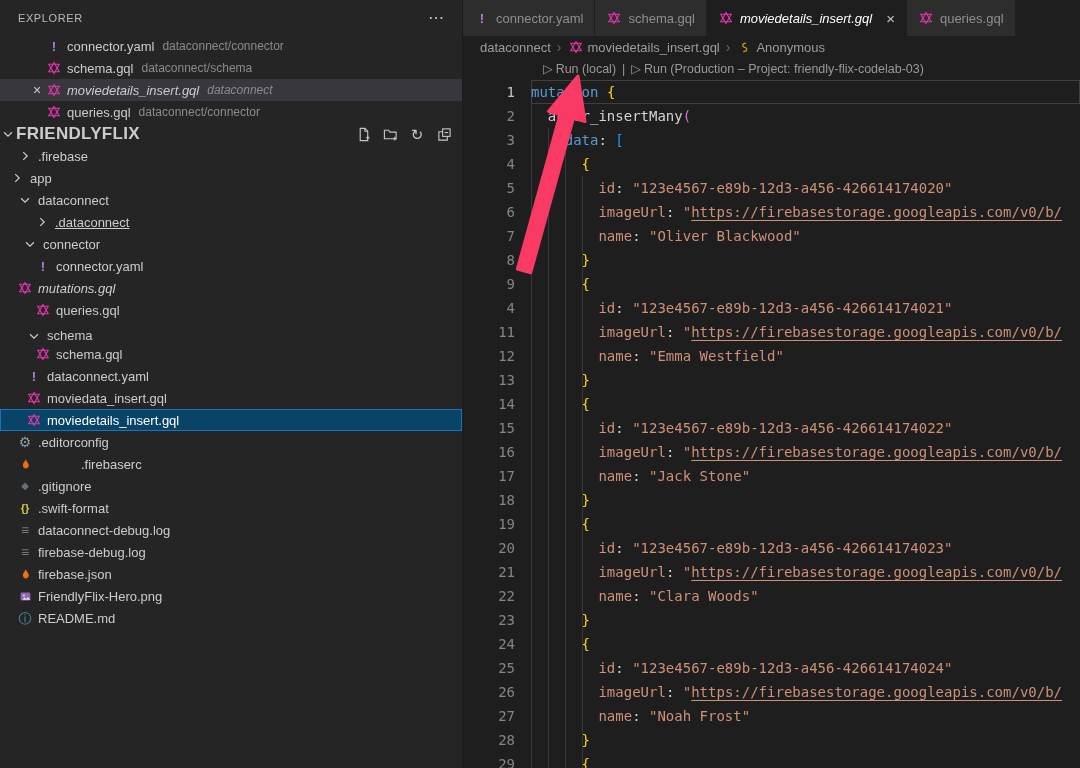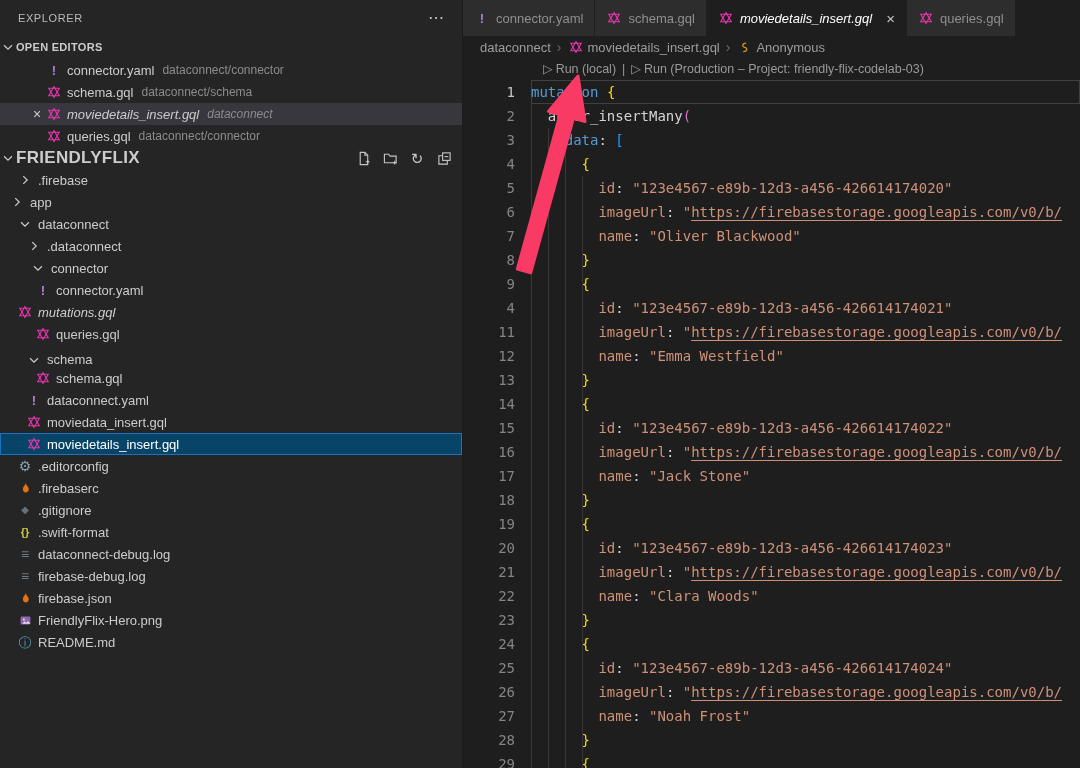--- a/index.html
+++ b/index.html
@@ -71,28 +71,20 @@
 <body>
 
 <div id="stage">
 
   <div class="sidebar">
     <div class="ex-header">
       <span class="ex-title">EXPLORER</span>
       <span class="ex-more">⋯</span>
     </div>
 
-    <div class="sec-head">
-      <span class="chev">
-          <svg width="14" height="14" viewBox="0 0 16 16">
-            <polyline points="3.5,6 8,10.5 12.5,6" fill="none" stroke="#cccccc" stroke-width="1.4"></polyline>
-          </svg>
-        </span>
-      <span>OPEN EDITORS</span>
-    </div>
     <div id="open-editors">
         <div class="row oe-row">
           <span class="close-slot"></span>
           <span class="ficon glyph" style="color: rgb(177, 128, 215); font-size: 13px; font-weight: 700;">!</span>
           <span class="lbl fname">connector.yaml</span>
           <span class="desc">dataconnect/connector</span>
         </div>
         <div class="row oe-row">
           <span class="close-slot"></span>
           <span class="ficon">
@@ -197,29 +189,29 @@
           <span class="lbl">app</span>
         </div>
         <div class="row tree-row" style="padding-left: 17px;">
           <span class="slot">
             <svg width="14" height="14" viewBox="0 0 16 16">
               <polyline points="3.5,6 8,10.5 12.5,6" fill="none" stroke="#cccccc" stroke-width="1.4"></polyline>
             </svg>
           </span>
           <span class="lbl">dataconnect</span>
         </div>
-        <div class="row tree-row" style="padding-left: 26px;">
+        <div class="row tree-row" style="padding-left: 34px; text-decoration: underline;">
           <span class="slot">
             <svg width="14" height="14" viewBox="0 0 16 16">
               <polyline points="6,3.5 10.5,8 6,12.5" fill="none" stroke="#cccccc" stroke-width="1.4"></polyline>
             </svg>
           </span>
           <span class="lbl">.dataconnect</span>
         </div>
-        <div class="row tree-row" style="padding-left: 30px;">
+        <div class="row tree-row" style="padding-left: 22px;">
           <span class="slot">
             <svg width="14" height="14" viewBox="0 0 16 16">
               <polyline points="3.5,6 8,10.5 12.5,6" fill="none" stroke="#cccccc" stroke-width="1.4"></polyline>
             </svg>
           </span>
           <span class="lbl">connector</span>
         </div>
         <div class="row tree-row" style="padding-left: 35px;">
           <span class="slot">
             <span class="ficon glyph" style="color: rgb(177, 128, 215); font-size: 13px; font-weight: 700;">!</span>
@@ -304,21 +296,21 @@
             </span>
           </span>
           <span class="lbl">moviedetails_insert.gql</span>
         </div>
         <div class="row tree-row" style="padding-left: 17px;">
           <span class="slot">
             <span class="ficon glyph" style="color: rgb(135, 160, 172); font-size: 14px; font-weight: 400;">⚙</span>
           </span>
           <span class="lbl">.editorconfig</span>
         </div>
-        <div class="row tree-row" style="padding-left: 17px;">
+        <div class="row tree-row" style="padding-left: 17px; gap: 43px;">
           <span class="slot">
             <span class="ficon">
               <svg width="13" height="14" viewBox="0 0 16 16">
                 <path d="M8.2 1.2C8.5 4.2 4.8 6.2 4.8 9.4c0 2.2 1.5 4 3.6 4s3.6-1.8 3.6-4c0-3-3.5-4.6-3.8-8.2Z" fill="#eb710c"></path>
               </svg>
             </span>
           </span>
           <span class="lbl">.firebaserc</span>
         </div>
         <div class="row tree-row" style="padding-left: 17px;">

